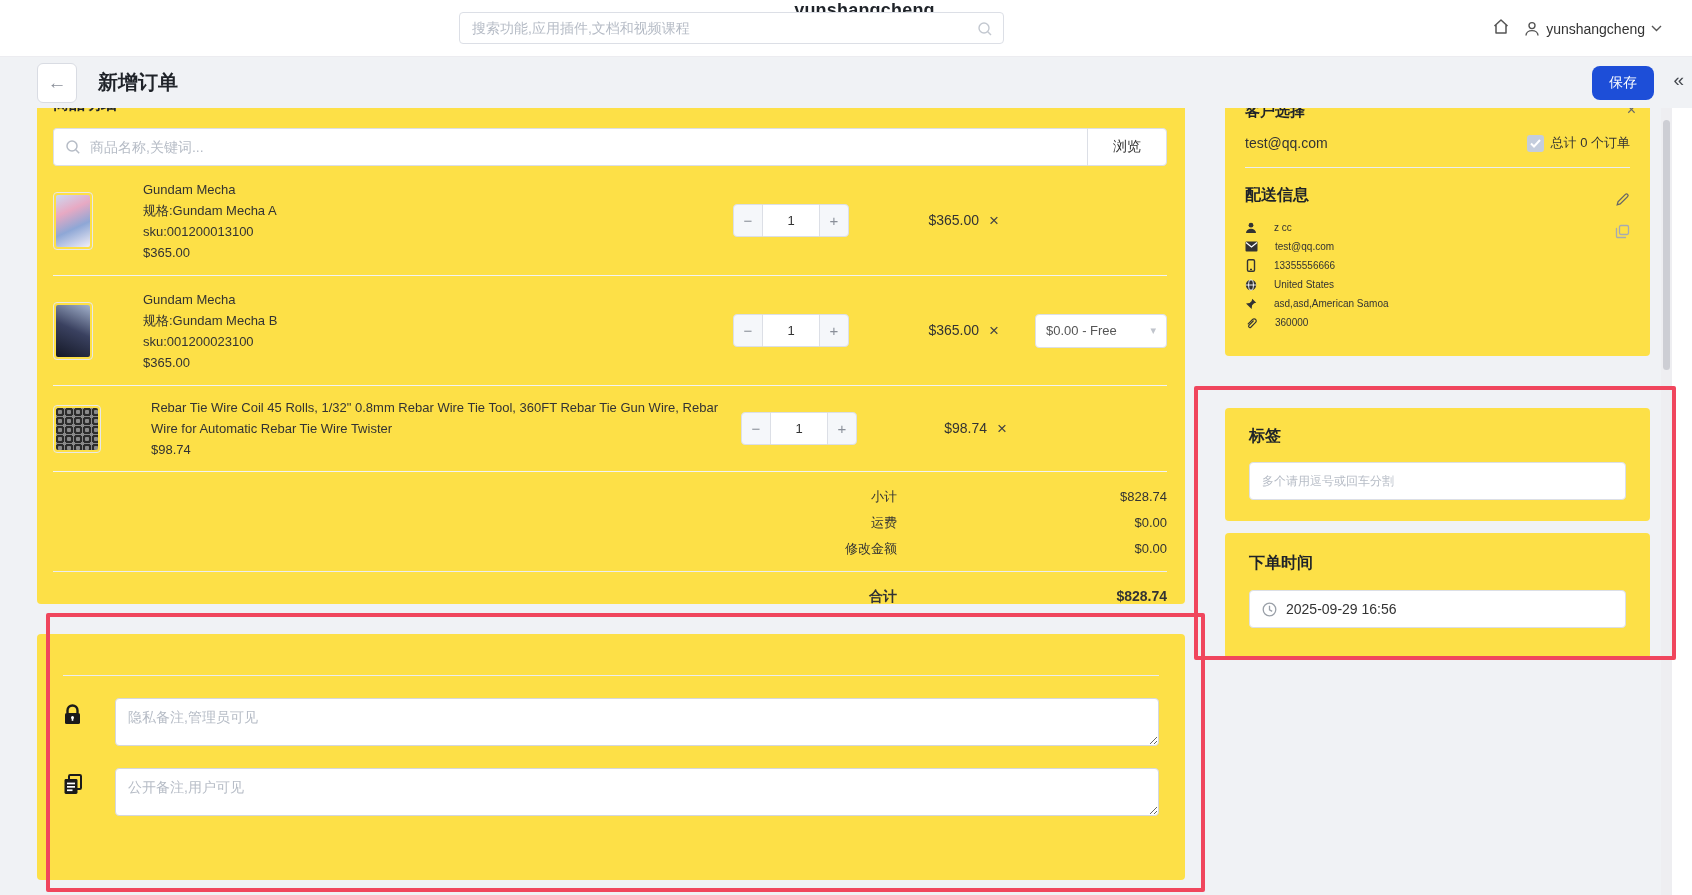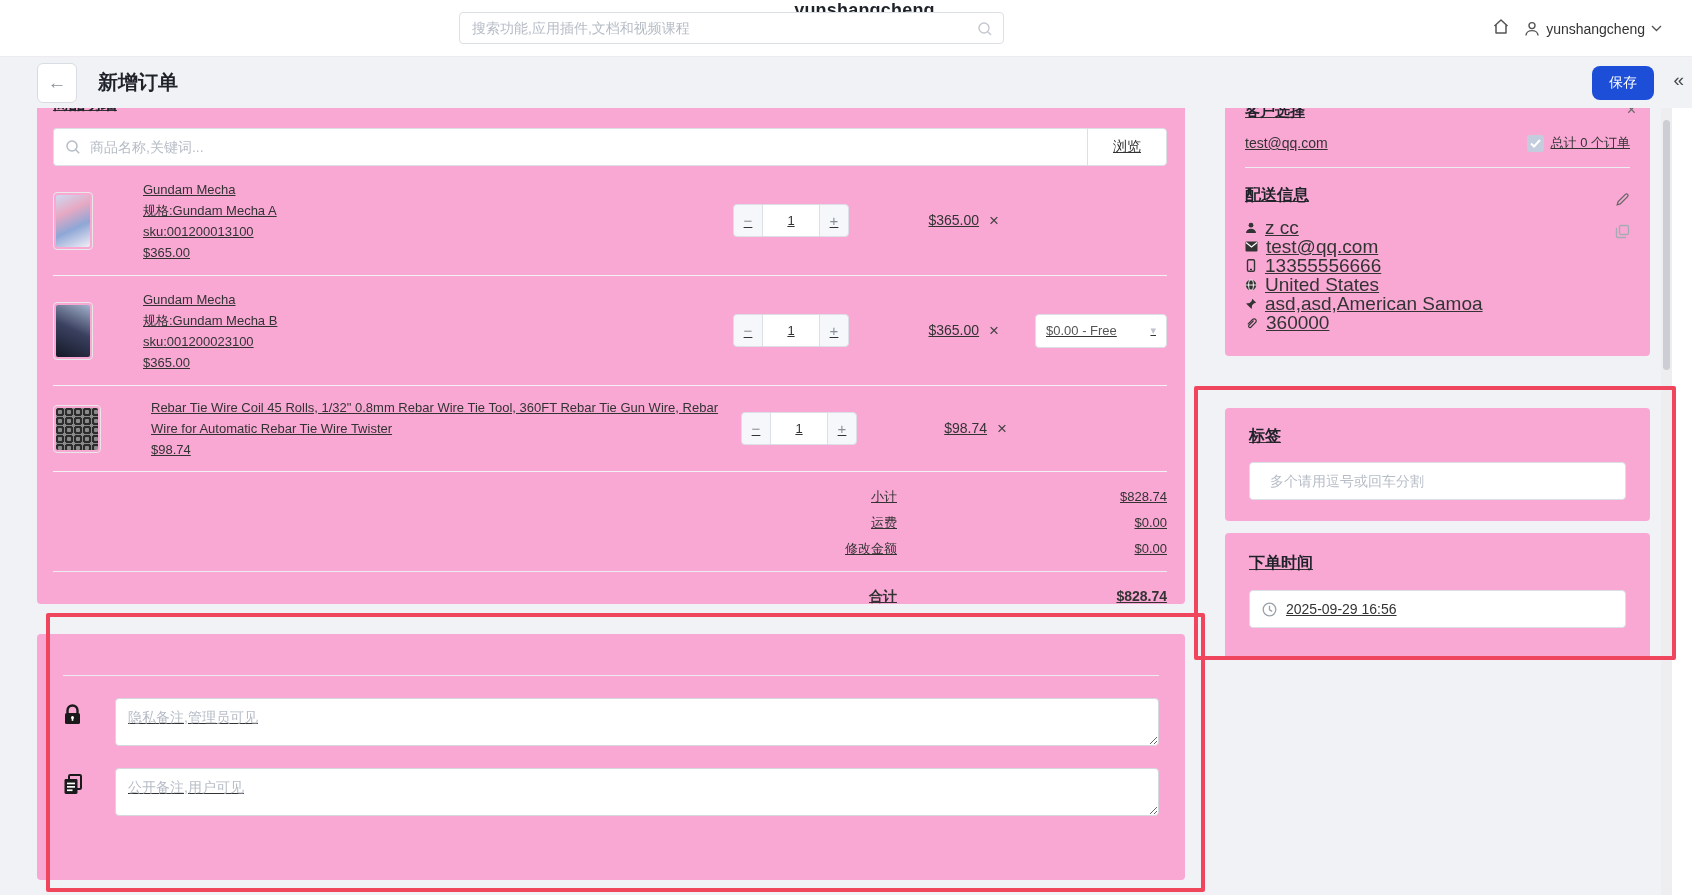--- a/index.html
+++ b/index.html
@@ -18,21 +18,21 @@
   input::placeholder, textarea::placeholder { color:#b6bcc6; opacity:1; }
 
   
   #toolbar { position:absolute; left:0; top:57px; width:1692px; height:51px; background:#f0f2f5; z-index:10; }
   .back-btn { position:absolute; left:37px; top:6px; width:40px; height:40px; background:#fff; border:1px solid #d9dce3; border-radius:6px; color:#8a8f99; font-size:19px; display:grid; place-items:center; cursor:pointer; }
   .page-title { position:absolute; left:98px; top:12px; font-size:20px; font-weight:bold; color:#1f2329; }
   .save-btn { position:absolute; right:38px; top:9px; background:#1d4ed8; color:#fff; font-size:14px; border:none; border-radius:8px; padding:8px 17px; cursor:pointer; font-family:inherit; }
   .collapse { position:absolute; right:8px; top:12px; font-size:19px; color:#45494f; cursor:pointer; }
 
   
-  .card { position:absolute; background:#f9a8d4; border-radius:4px; z-index:1;text-decoration:underline; }
+  .card { position:absolute; background:#fde047; border-radius:4px; z-index:1; }
   #product-card { left:37px; top:78px; width:1148px; height:526px; padding:16px 18px 0 16px; overflow:hidden; }
   #notes-card   { left:37px; top:634px; width:1148px; height:246px; padding:26px 26px 0 26px; }
   #cust-card    { left:1225px; top:86px;  width:425px; height:270px; padding:16px 20px; }
   #tags-card    { left:1225px; top:408px; width:425px; height:113px; padding:18px 24px; }
   #time-card    { left:1225px; top:533px; width:425px; height:126px; padding:20px 24px; }
 
   .clipped-heading { font-size:16px; font-weight:bold; color:#1f2329; }
 
   
   .psearch { display:flex; margin-top:13px; height:38px; }
@@ -81,25 +81,25 @@
   .cust-row { display:flex; align-items:center; justify-content:space-between; margin-top:13px; }
   .cust-email { font-size:14px; color:#333; }
   .orders-chk { display:flex; align-items:center; gap:7px; cursor:pointer; }
   .chkbox { width:17px; height:17px; background:#c4cddd; border-radius:3px; display:grid; place-items:center; }
   .orders-txt { font-size:13px; color:#333; }
   .cust-divider { border:none; border-top:1px solid #ebedf0; margin-top:15px; }
   .ship-title { font-size:16px; font-weight:bold; color:#1f2329; margin-top:17px; }
   .edit-ic { position:absolute; right:20px; top:106px; cursor:pointer; }
   .copy-ic { position:absolute; right:20px; top:138px; cursor:pointer; }
   .contact { margin-top:12px; }
-  .crow { display:flex; align-items:center; gap:8px; font-size:19px; color:#333; line-height:19px; }
+  .crow { display:flex; align-items:center; gap:17px; font-size:10px; color:#333; line-height:19px; }
   .crow svg { flex:none; }
 
   
-  .tags-input { margin-top:15px; width:100%; height:38px; border:1px solid #dcdfe6; border-radius:4px; padding:0 20px; font-size:14px; outline:none; font-family:inherit; color:#333; }
+  .tags-input { margin-top:15px; width:100%; height:38px; border:1px solid #dcdfe6; border-radius:4px; padding:0 12px; font-size:12px; outline:none; font-family:inherit; color:#333; }
   .time-box { margin-top:16px; width:100%; height:38px; border:1px solid #dcdfe6; border-radius:4px; display:flex; align-items:center; gap:9px; padding:0 12px; font-size:14px; color:#333; background:#fff;text-align:right; }
 
   
   .red-box { position:absolute; border:4px solid #f0465d; border-radius:2px; z-index:20; pointer-events:none; }
   #red-left  { left:46px;  top:613px; width:1159px; height:279px; }
   #red-right { left:1194px; top:386px; width:482px;  height:274px; }
 
   
   #rail-white { position:absolute; right:0; top:100px; width:20px; height:795px; background:#fff; z-index:5; }
   #vtrack { position:absolute; right:20px; top:100px; width:11px; height:795px; background:#eeeef1; z-index:6; }

